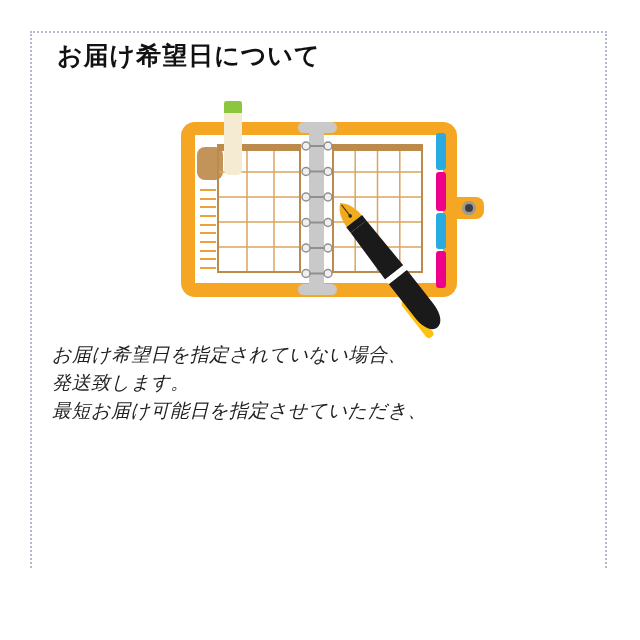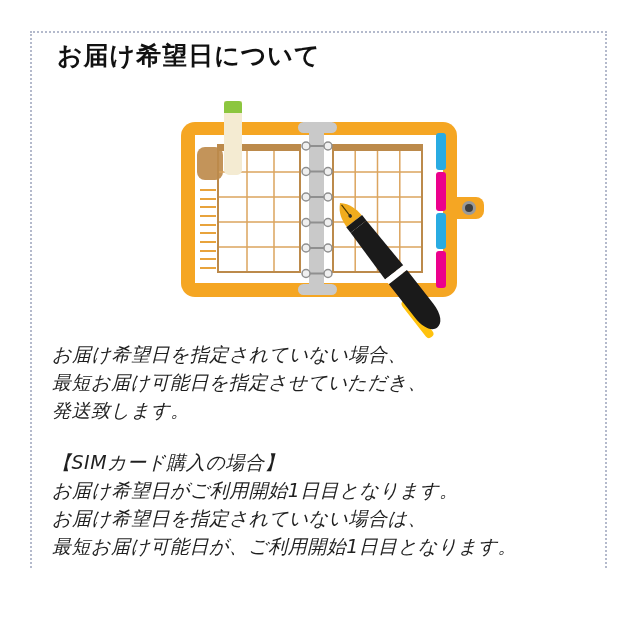--- a/index.html
+++ b/index.html
@@ -94,23 +94,17 @@
       <rect x="23" y="-10" width="7" height="20" fill="#1A1A1A"></rect>
       <polygon points="30,-10 88,-11.5 88,11.5 30,10" fill="#1A1A1A"></polygon>
       <rect x="88" y="-11.5" width="6" height="23" fill="#FFFFFF"></rect>
       <rect x="116" y="6" width="46" height="8.5" rx="4" fill="#FFC20E"></rect>
       <path d="M94,-11.5 L136,-11.5 C151,-11.5 158,-6 158,0 C158,6 151,11.5 136,11.5 L94,11.5 Z" fill="#1A1A1A"></path>
     </g>
   </svg>
 
   <div class="body-text para1">
     <span>お届け希望日を指定されていない場合、</span>
+    <span>発送致します。</span>
     <span>最短お届け可能日を指定させていただき、</span>
-    <span>発送致します。</span>
   </div>
 
-  <div class="body-text para2">
-    <span>【SIMカード購入の場合】</span>
-    <span>お届け希望日がご利用開始1日目となります。</span>
-    <span>お届け希望日を指定されていない場合は、</span>
-    <span>最短お届け可能日が、ご利用開始1日目となります。</span>
-  </div>
 </div>
 
 </body></html>

